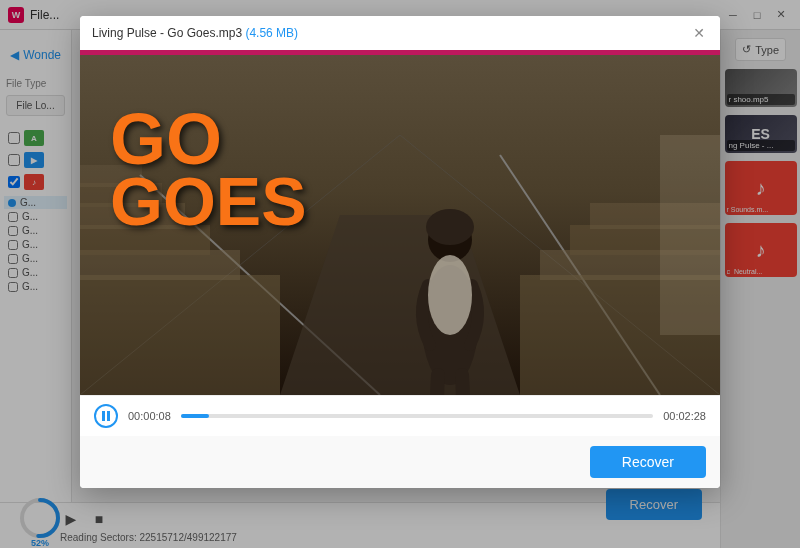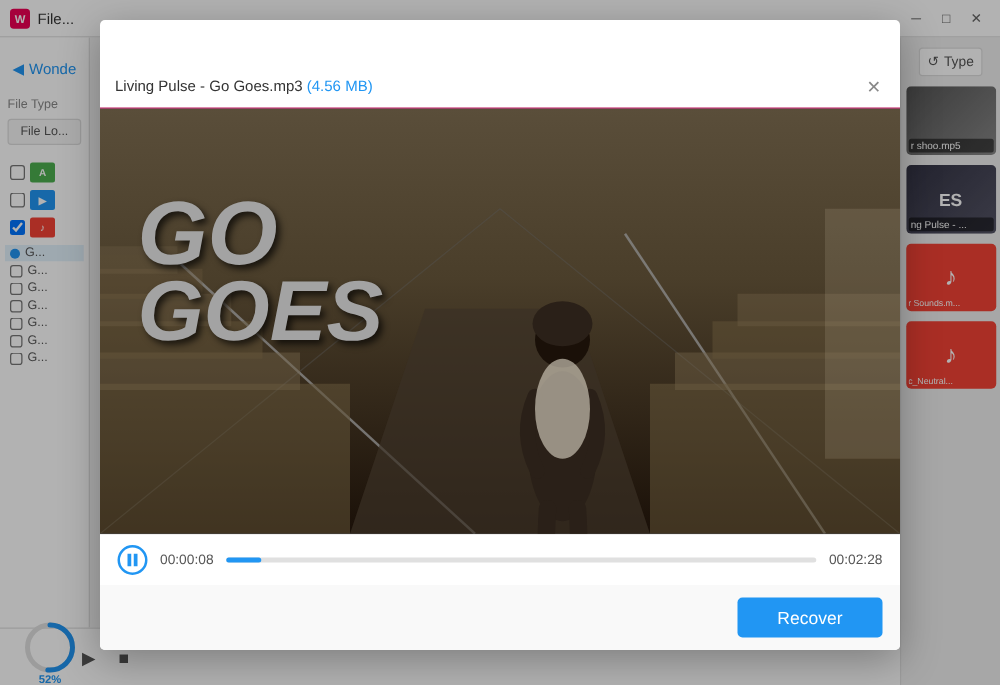--- a/index.html
+++ b/index.html
@@ -217,21 +217,21 @@
       font-size: 11px;
       color: #555;
       cursor: pointer;
       padding: 4px 6px;
       border: 1px solid #ddd;
       border-radius: 3px;
       background: #fff;
     }
     .thumbnail {
       width: 72px;
-      height: 55px;
+      height: 38px;
       border-radius: 4px;
       overflow: hidden;
       position: relative;
       flex-shrink: 0;
     }
     .thumb-placeholder {
       width: 100%;
       height: 100%;
       display: flex;
       align-items: center;
@@ -306,22 +306,21 @@
       display: flex;
       flex-direction: column;
     }
 
     .modal-title-bar {
       background: #fff;
       padding: 8px 12px;
       display: flex;
       align-items: center;
       justify-content: space-between;
-      border-bottom: 1px solid #be185d;
-      margin-top: 36px;
+      border-bottom: 5px solid #be185d;
     }
     .modal-title {
       font-size: 12px;
       color: #333;
     }
     .modal-title span.file-size {
       color: #2196F3;
     }
     .modal-close {
       width: 18px;
@@ -345,24 +344,23 @@
       overflow: hidden;
       display: flex;
       align-items: center;
       justify-content: center;
     }
 
     
     .go-text {
       position: absolute;
       left: 30px;
-      top: 64px;
-      color: #a3a3a3;
+      top: 48px;
+      color: #f97316;
       font-weight: 900;
-      font-style: italic;
       text-shadow: 3px 3px 6px rgba(0,0,0,0.7);
       line-height: 1;
     }
     .go-line1 {
       font-size: 72px;
       display: block;
     }
     .go-line2 {
       font-size: 68px;
       display: block;
@@ -597,20 +595,24 @@
         <circle cx="22" cy="22" r="18" fill="none" stroke="#e0e0e0" stroke-width="4"></circle>
         <circle cx="22" cy="22" r="18" fill="none" stroke="#2196F3" stroke-width="4" stroke-dasharray="113" stroke-dashoffset="55" stroke-linecap="round"></circle>
       </svg>
       <div style="position:absolute;top:50%;left:50%;transform:translate(-50%,-50%);font-size:9px;color:#2196F3;font-weight:bold;margin-top:25px;">52%</div>
     </div>
 
     <div style="display:flex;flex-direction:column;gap:2px;">
       <div style="display:flex;align-items:center;gap:6px;">
         <button class="ctrl-btn">▶</button>
         <button class="ctrl-btn">■</button>
+      </div>
+      <div style="font-size:10px;color:#666;">
+        <span>Reading Sectors:</span>
+        <span>22515712/499122177</span>
       </div>
     </div>
   </div>
 
   <div style="position:absolute;right:88px;bottom:14px;z-index:56;">
     <button class="bg-recover-btn">
       <span>Recover</span>
     </button>
   </div>
 

